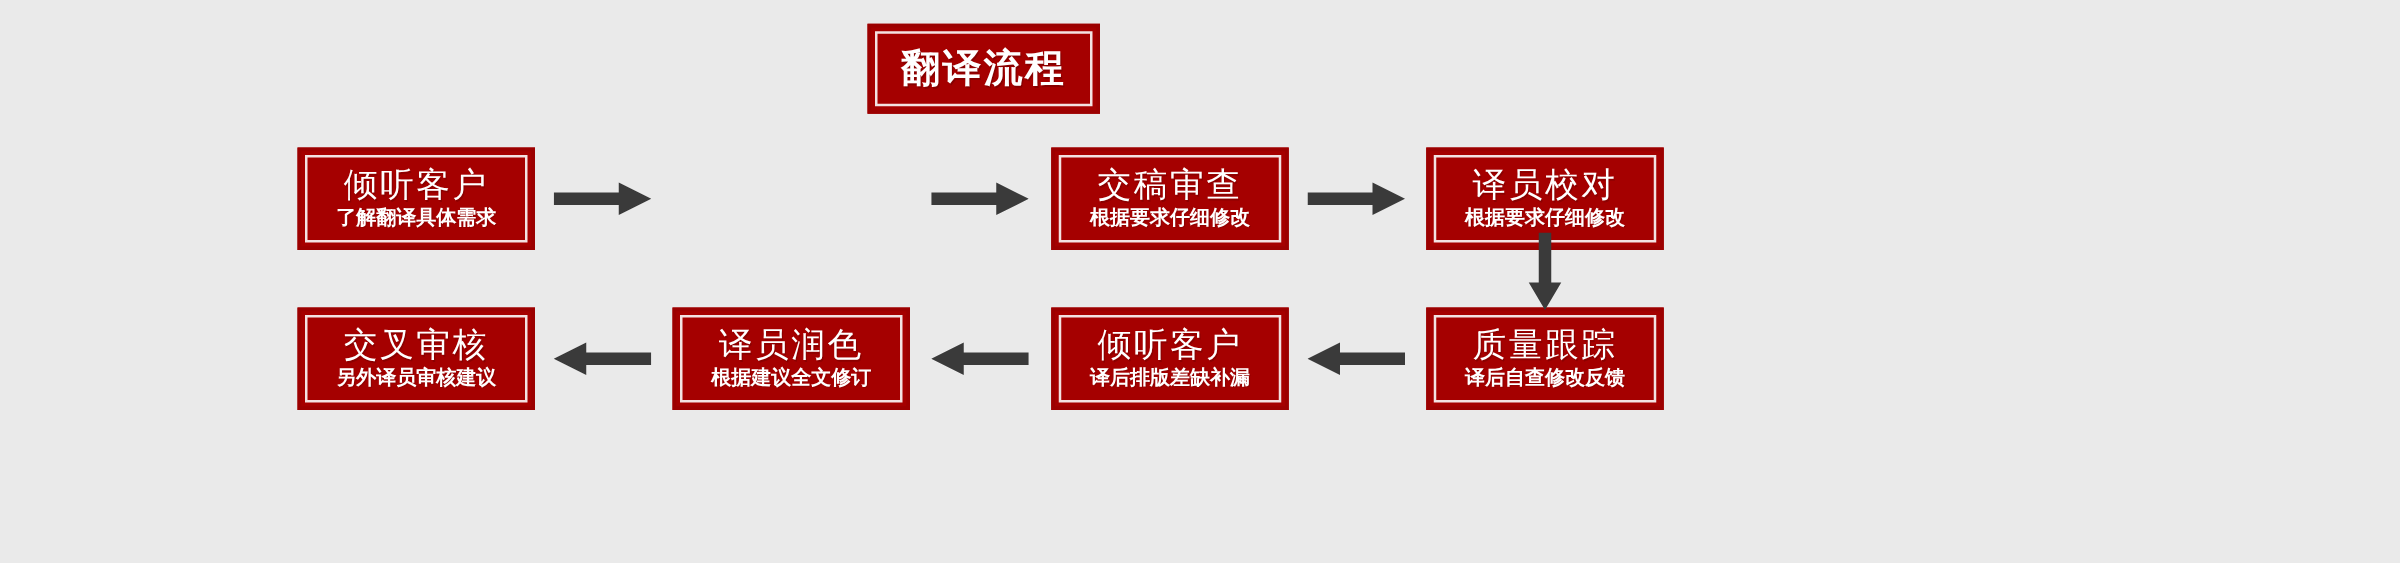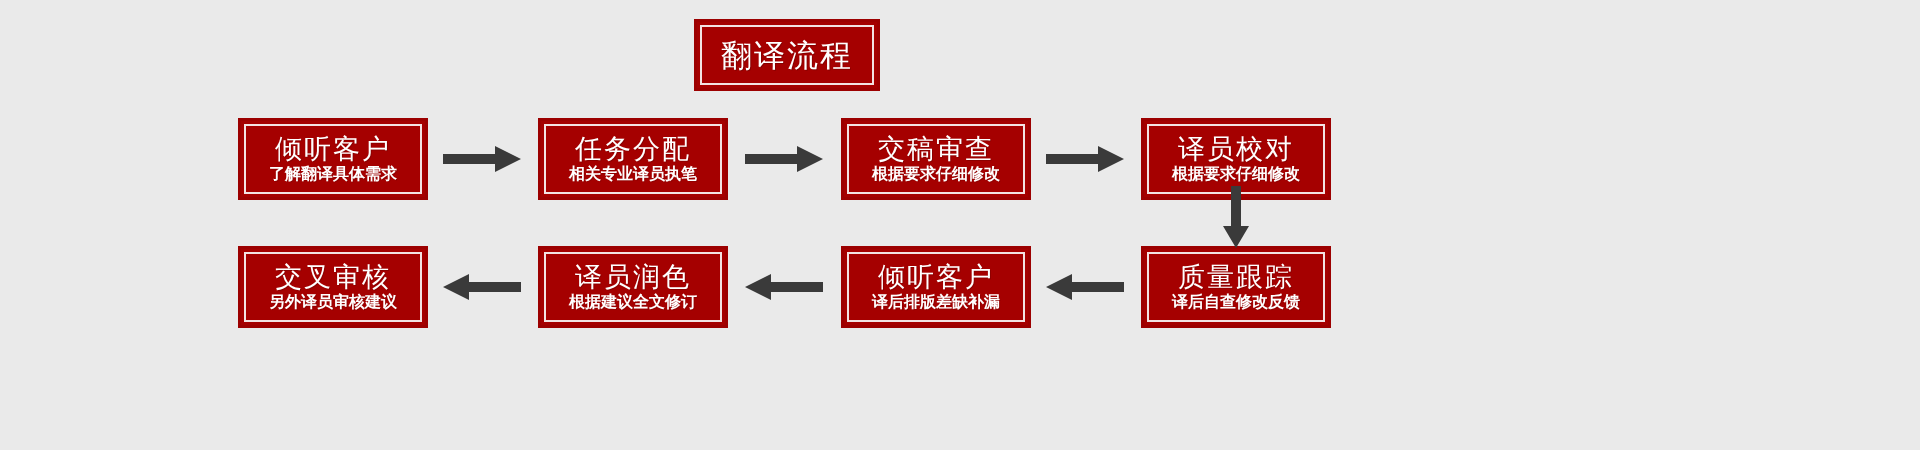--- a/index.html
+++ b/index.html
@@ -48,21 +48,21 @@
   
   #title-box {
     left: 694px;
     top: 19px;
     width: 186px;
     height: 72px;
   }
   #title-box .title-text {
     color: #ffffff;
     font-size: 31px;
-    font-weight: normal;
+    font-weight: bold;
     letter-spacing: 2px;
     line-height: 1;
     text-shadow: 1px 1px 0 rgba(0,0,0,0.18);
   }
 
   
   .step-box {
     width: 190px;
     height: 82px;
   }
@@ -125,26 +125,20 @@
     </div>
   </div>
 
   <div class="rbox step-box" id="box-1">
     <div class="inner">
       <div class="step-title">倾听客户</div>
       <div class="step-sub">了解翻译具体需求</div>
     </div>
   </div>
 
-  <div class="rbox step-box" id="box-2">
-    <div class="inner">
-      <div class="step-title">任务分配</div>
-      <div class="step-sub">相关专业译员执笔</div>
-    </div>
-  </div>
 
   <div class="rbox step-box" id="box-3">
     <div class="inner">
       <div class="step-title">交稿审查</div>
       <div class="step-sub">根据要求仔细修改</div>
     </div>
   </div>
 
   <div class="rbox step-box" id="box-4">
     <div class="inner">

